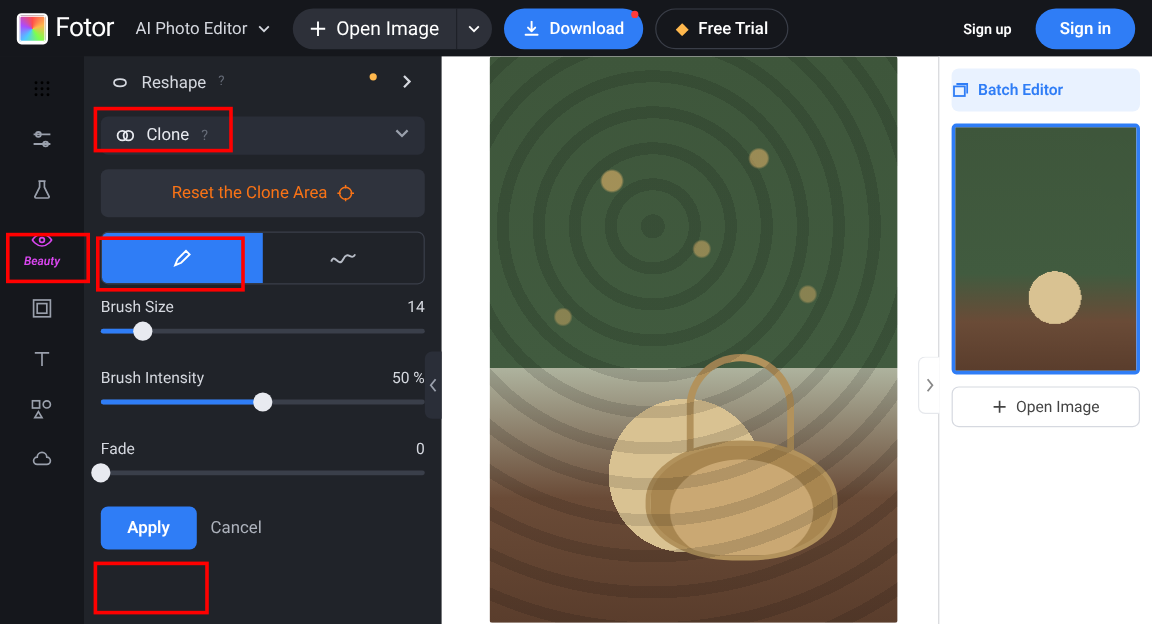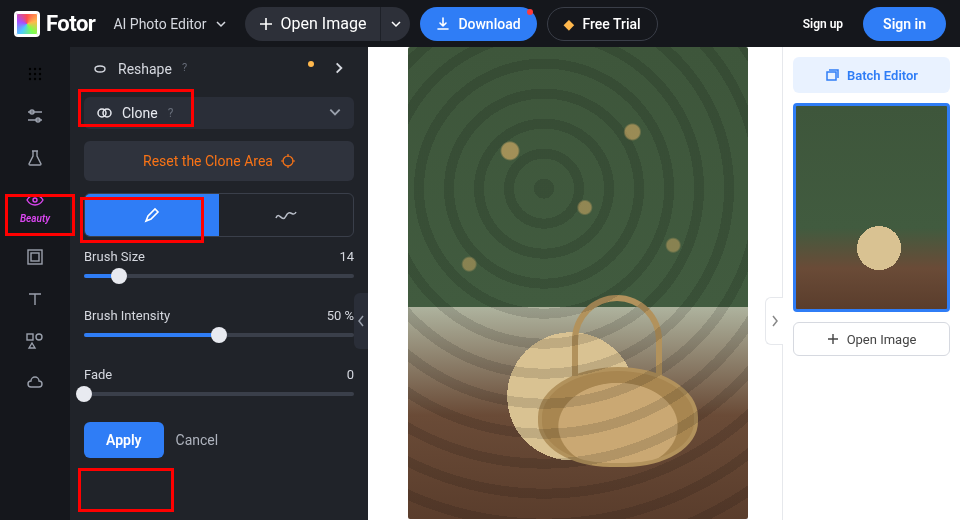--- a/index.html
+++ b/index.html
@@ -1,20 +1,20 @@
 <!DOCTYPE html>
 <html><head>
 <meta charset="utf-8">
 <style>
 * { margin: 0; padding: 0; box-sizing: border-box; font-family: -apple-system, BlinkMacSystemFont, "Segoe UI", Roboto, sans-serif; }
 body { width: 960px; height: 520px; background: #1e2128; overflow: hidden; color: #fff; }
 .topbar { height: 47px; background: #15171c; display: flex; align-items: center; padding: 0 14px; gap: 10px; }
 .logo-wrap { display: flex; align-items: center; gap: 6px; }
 .logo-sq { width: 26px; height: 26px; border-radius: 4px; background: conic-gradient(#ff4d4d, #ffb84d, #7dff4d, #4dc9ff, #a94dff, #ff4d4d); border: 2px solid #fff; box-shadow: inset 0 0 0 1px #fff; }
-.logo-text { font-size: 22px; font-weight: 700; letter-spacing: -0.5px; }
+.logo-text { font-size: 22px; font-weight: 400; letter-spacing: -0.5px; }
 .top-dd { display: flex; align-items: center; gap: 8px; font-size: 14px; color: #d5d8df; cursor: pointer; padding: 0 8px; }
 .top-btn { display: flex; align-items: center; gap: 8px; height: 34px; padding: 0 16px; border-radius: 17px; font-size: 14px; font-weight: 500; cursor: pointer; }
 .btn-dark-split { display:flex; align-items:center; background:#2d3039; border-radius:17px; height:34px; }
 .split-main { display:flex; align-items:center; gap:8px; padding:0 14px; }
 .split-caret { display:flex; align-items:center; justify-content:center; width:30px; border-left:1px solid #1e2128; height:100%; }
 .btn-blue { background: #2f7df6; color: #fff; position: relative; }
 .red-dot { position:absolute; top:2px; right:4px; width:6px; height:6px; background:#ff3b3b; border-radius:50%; }
 .btn-trial { background: transparent; border:1px solid #3a3e48; color:#fff; }
 .diamond { color: #ffb84d; }
 .spacer { flex: 1; }
@@ -57,21 +57,21 @@
   radial-gradient(circle at 18% 46%, rgba(244,190,110,0.4) 0 6px, transparent 8px),
   radial-gradient(circle at 78% 42%, rgba(244,190,110,0.4) 0 6px, transparent 8px),
   repeating-radial-gradient(circle at 40% 30%, rgba(0,0,0,0.12) 0 10px, transparent 10px 30px);}
 .basket { position:absolute; left:130px; top:320px; width:160px; height:100px;
   background: radial-gradient(ellipse at 50% 60%, #caa873 0 55%, #a88650 56% 80%, transparent 82%);
   border-radius: 50% 50% 45% 45%; border:4px solid #b2925c;}
 .handle { position:absolute; left:164px; top:248px; width:90px; height:120px; border:6px solid #b2925c; border-bottom:none; border-radius:50px 50px 0 0;}
 .collapse-tab { position:absolute; left:-14px; top:246px; width:14px; height:56px; background:#2a2e38; border-radius:6px 0 0 6px; display:flex; align-items:center; justify-content:center; cursor:pointer; }
 .collapse-tab svg{ width:8px; height:12px; color:#9aa0ac;}
 .rightcol { width:178px; background:#fff; padding:10px; display:flex; flex-direction:column; gap:10px; border-left:1px solid #e6e8ec; position:relative;}
-.batch { height:36px; width:100%; background:#e9f2ff; color:#2f7df6; border-radius:6px; display:flex; align-items:center; justify-content:center; gap:8px; font-size:13px; font-weight:600; cursor:pointer; }
+.batch { height:36px; width:100%; background:#e9f2ff; color:#2f7df6; border-radius:6px; display:flex; align-items:center; gap:8px; font-size:13px; font-weight:600; cursor:pointer; }
 .thumb-prev { width:100%; aspect-ratio: 3/4; border:3px solid #2f7df6; border-radius:4px; background:
   radial-gradient(circle at 55% 70%, #d9c292 0 22px, transparent 22px),
   linear-gradient(180deg,#3e563b 0%,#415b3f 60%,#6a4b37 80%,#5a3d2c 100%);}
 .openimg { height:34px; width:100%; border:1px solid #d6d9e0; border-radius:6px; display:flex; align-items:center; justify-content:center; gap:8px; font-size:13px; color:#444; cursor:pointer; }
 .right-arr { position:absolute; left:-18px; top:250px; width:18px; height:48px; background:#fff; border:1px solid #e6e8ec; border-right:none; border-radius:6px 0 0 6px; display:flex; align-items:center; justify-content:center; cursor:pointer;}
 .right-arr svg{width:8px;height:12px;color:#888;}
 </style>
 </head>
 <body>
 

